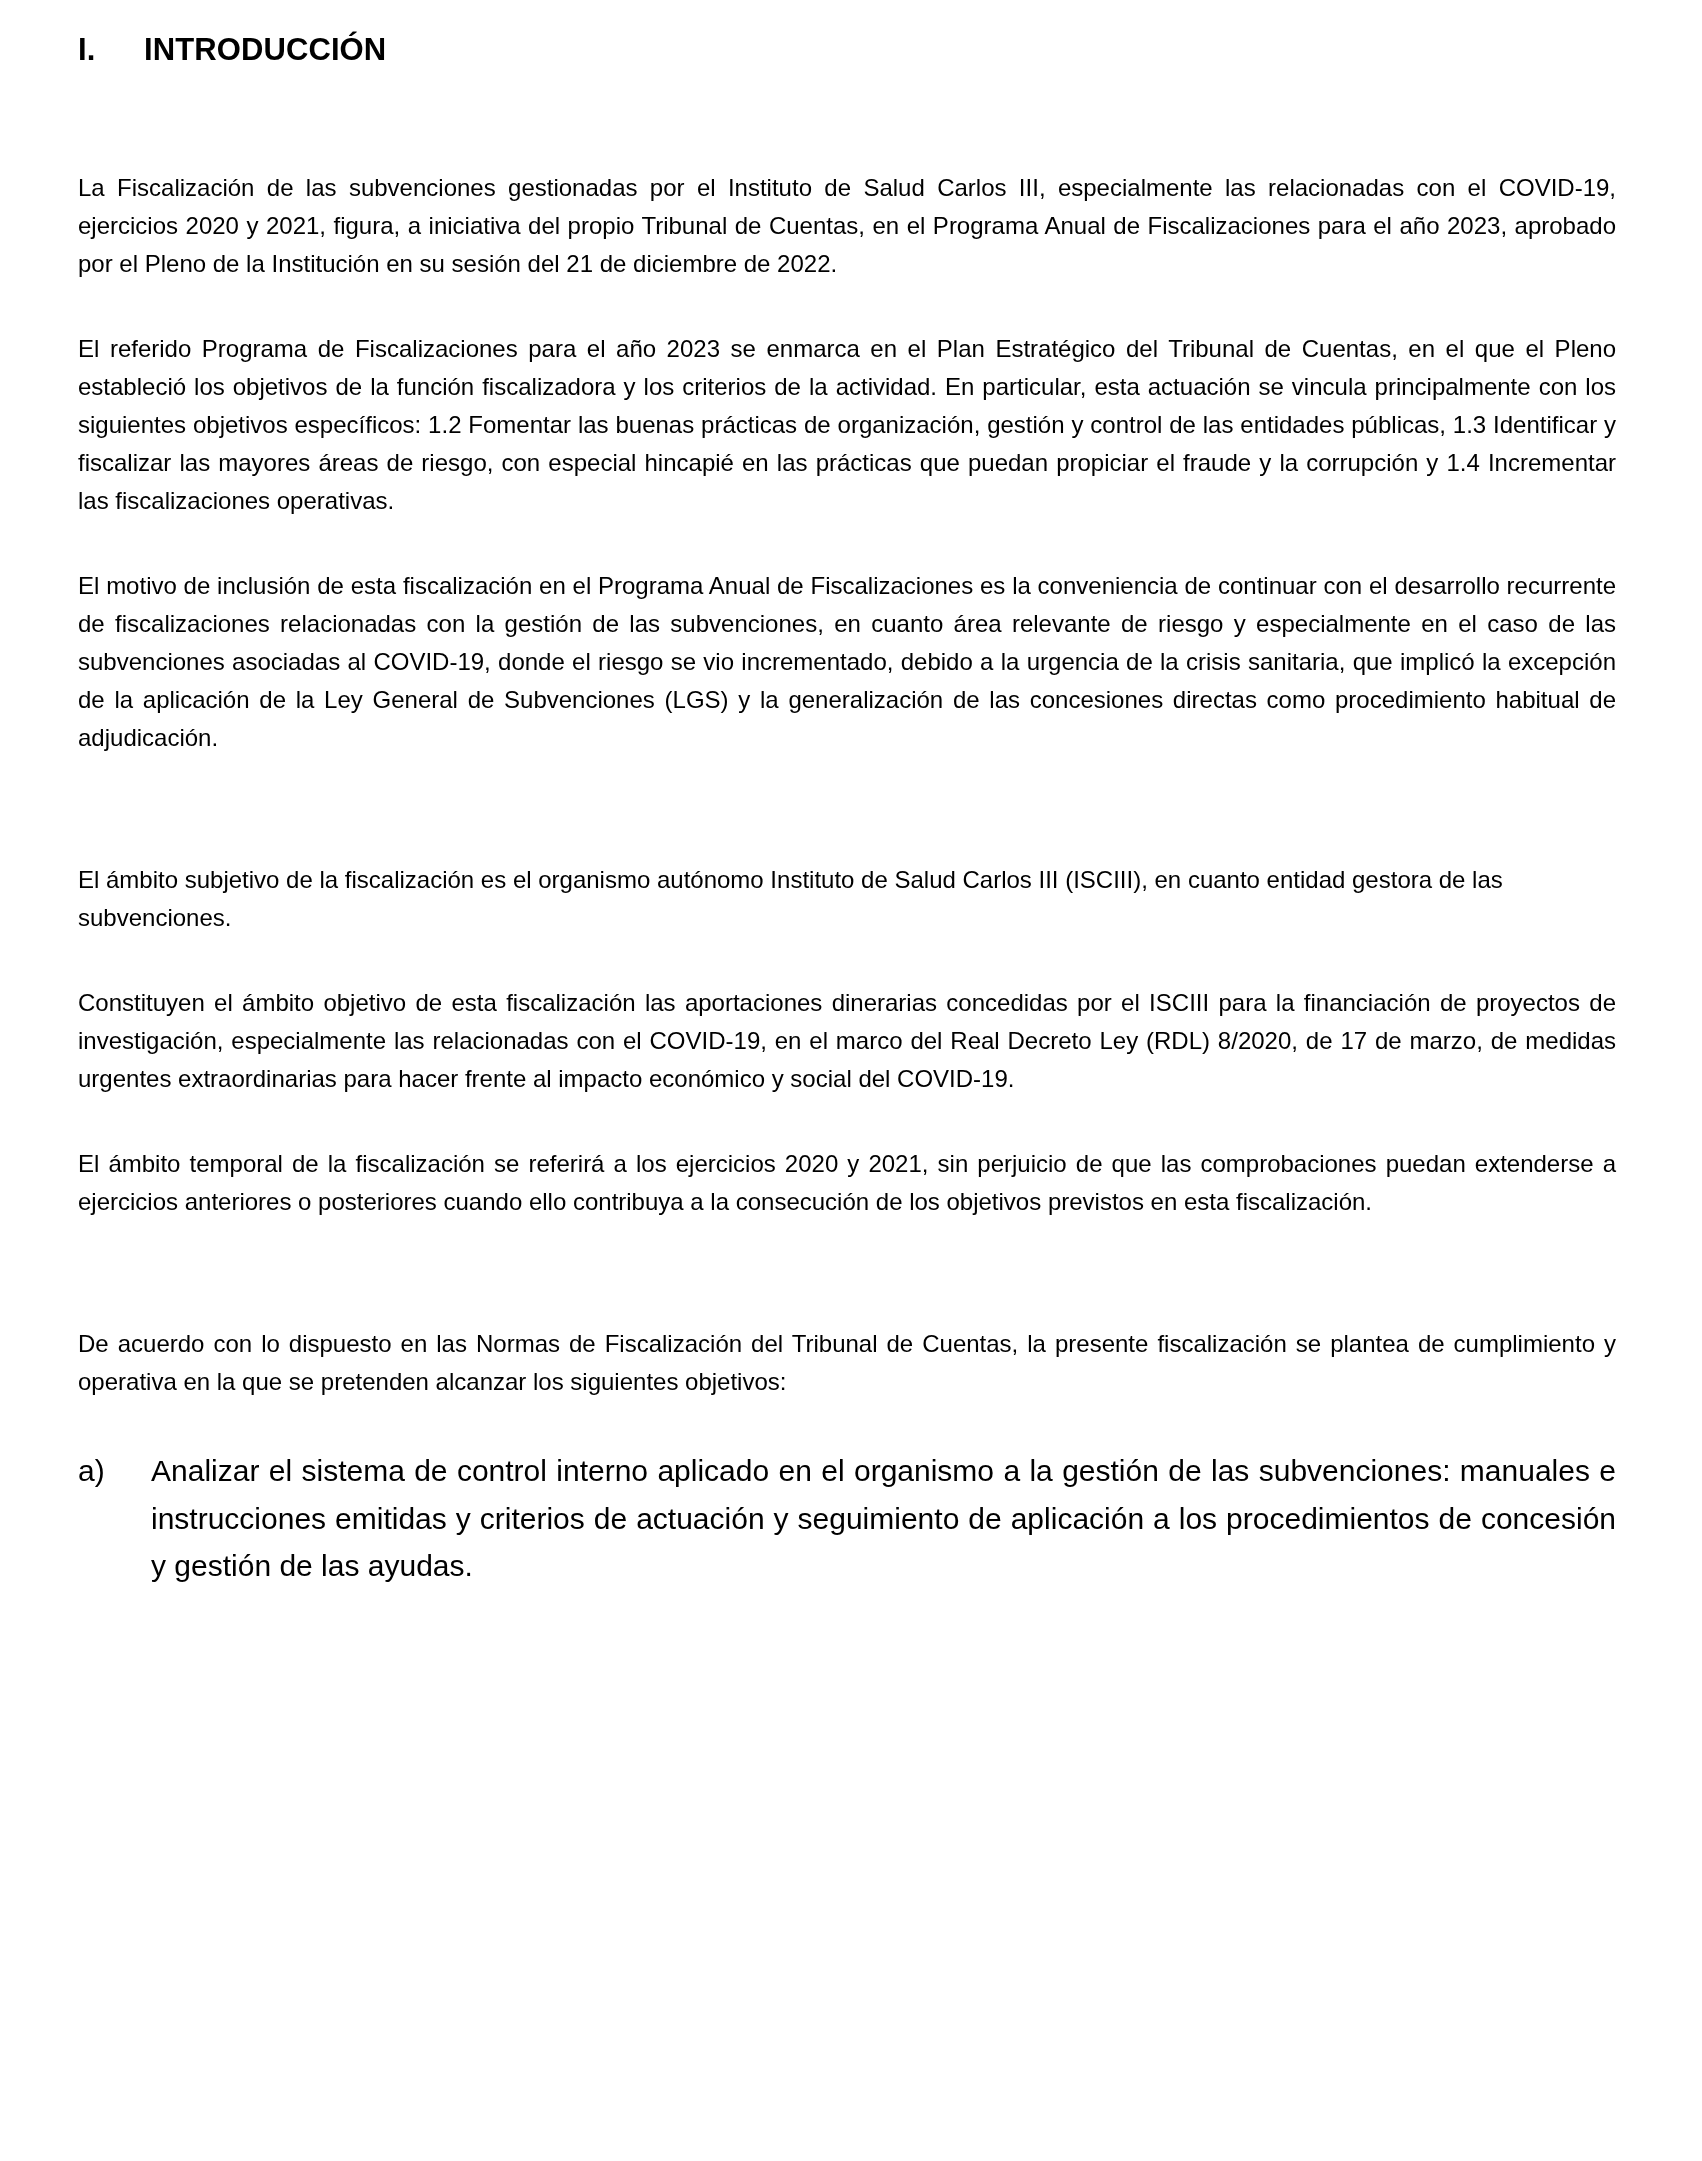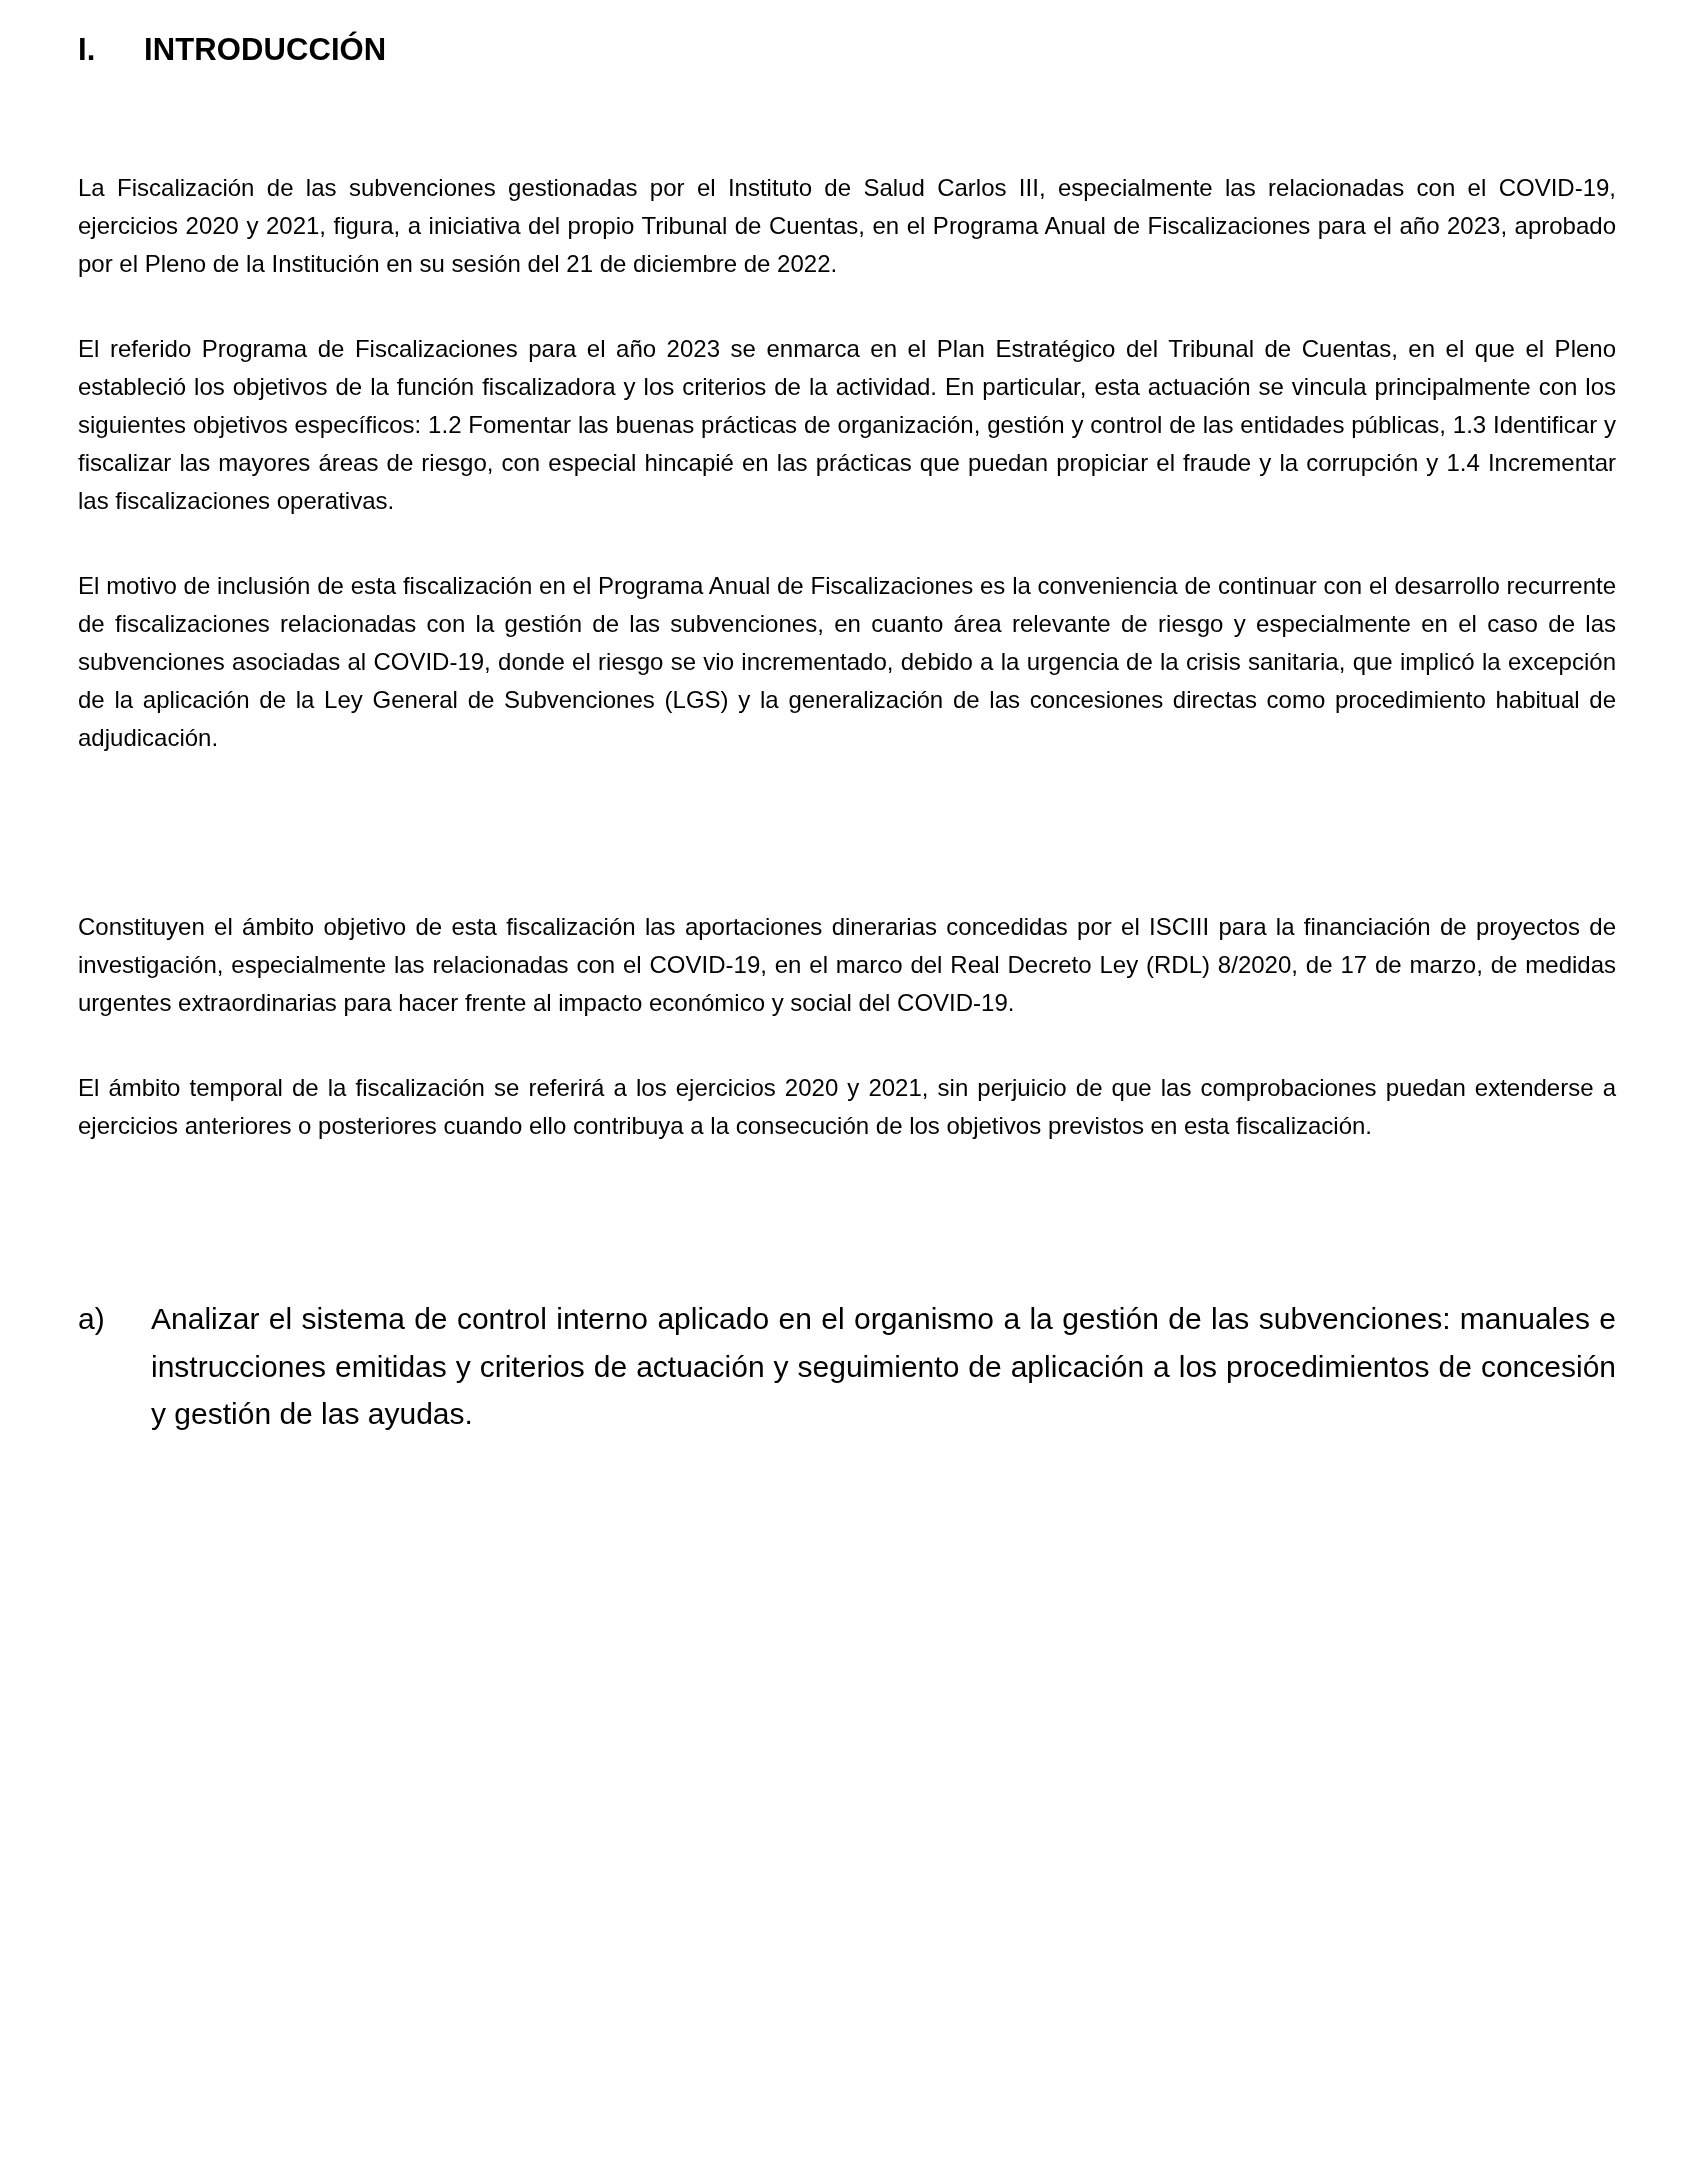--- a/index.html
+++ b/index.html
@@ -105,32 +105,34 @@
     <p class="body">El referido Programa de Fiscalizaciones para el año 2023 se enmarca en el Plan Estratégico del Tribunal de Cuentas, en el que el Pleno estableció los objetivos de la función fiscalizadora y los criterios de la actividad. En particular, esta actuación se vincula principalmente con los siguientes objetivos específicos: 1.2 Fomentar las buenas prácticas de organización, gestión y control de las entidades públicas, 1.3 Identificar y fiscalizar las mayores áreas de riesgo, con especial hincapié en las prácticas que puedan propiciar el fraude y la corrupción y 1.4 Incrementar las fiscalizaciones operativas.</p>
     <div class="para-gap"></div>
 
     <p class="body">El motivo de inclusión de esta fiscalización en el Programa Anual de Fiscalizaciones es la conveniencia de continuar con el desarrollo recurrente de fiscalizaciones relacionadas con la gestión de las subvenciones, en cuanto área relevante de riesgo y especialmente en el caso de las subvenciones asociadas al COVID-19, donde el riesgo se vio incrementado, debido a la urgencia de la crisis sanitaria, que implicó la excepción de la aplicación de la Ley General de Subvenciones (LGS) y la generalización de las concesiones directas como procedimiento habitual de adjudicación.</p>
 
     <div class="h-gap-before-sec"></div>
 
 
     <div class="h-gap-after-sec"></div>
 
+    <p class="body nojust">El ámbito subjetivo de la fiscalización es el organismo autónomo Instituto de Salud Carlos III (ISCIII), en cuanto entidad gestora de las subvenciones.</p>
     <div class="para-gap"></div>
 
     <p class="body">Constituyen el ámbito objetivo de esta fiscalización las aportaciones dinerarias concedidas por el ISCIII para la financiación de proyectos de investigación, especialmente las relacionadas con el COVID-19, en el marco del Real Decreto Ley (RDL) 8/2020, de 17 de marzo, de medidas urgentes extraordinarias para hacer frente al impacto económico y social del COVID-19.</p>
     <div class="para-gap"></div>
 
     <p class="body">El ámbito temporal de la fiscalización se referirá a los ejercicios 2020 y 2021, sin perjuicio de que las comprobaciones puedan extenderse a ejercicios anteriores o posteriores cuando ello contribuya a la consecución de los objetivos previstos en esta fiscalización.</p>
 
     <div class="h-gap-before-sec"></div>
 
 
     <div class="h-gap-after-sec"></div>
 
+    <p class="body">De acuerdo con lo dispuesto en las Normas de Fiscalización del Tribunal de Cuentas, la presente fiscalización se plantea de cumplimiento y operativa en la que se pretenden alcanzar los siguientes objetivos:</p>
 
     <div class="list-gap"></div>
 
     <div class="list-item">
       <span class="marker">a)</span>
       <span class="item-text">Analizar el sistema de control interno aplicado en el organismo a la gestión de las subvenciones: manuales e instrucciones emitidas y criterios de actuación y seguimiento de aplicación a los procedimientos de concesión y gestión de las ayudas.</span>
     </div>
 
     <div class="list-gap"></div>
 

